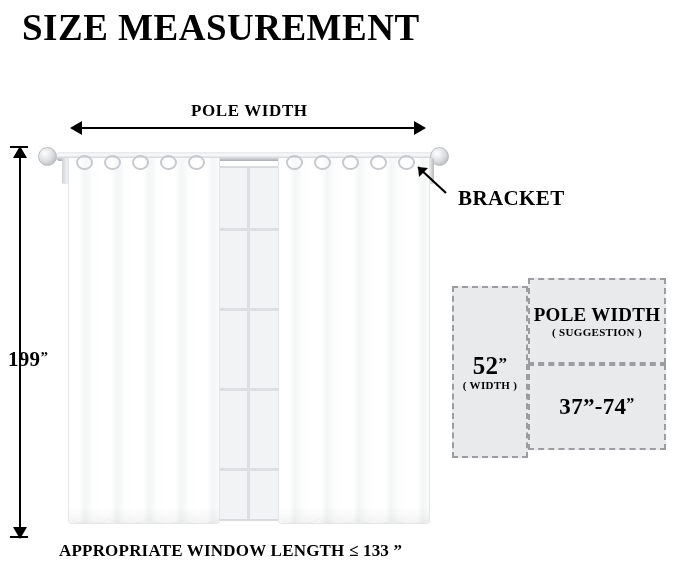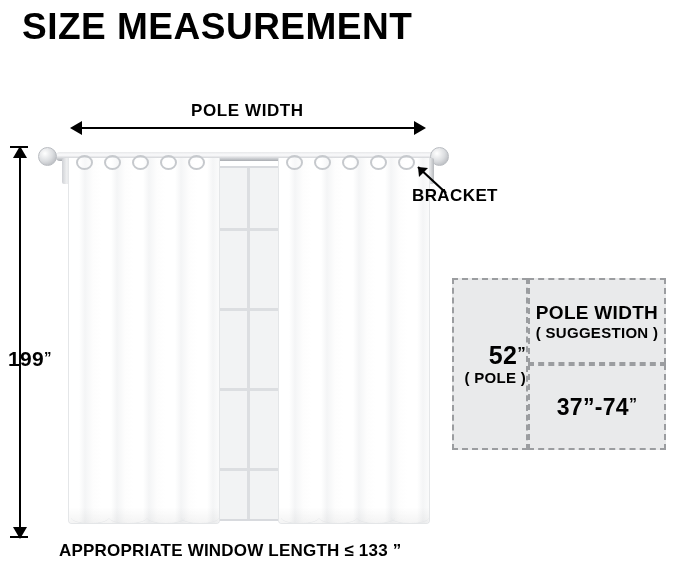--- a/index.html
+++ b/index.html
@@ -14,20 +14,21 @@
     font-family: "Liberation Sans", sans-serif;
     color: #1a1a1a;
     overflow: hidden;
   }
 
   #stage {
     position: absolute;
     left: 0; top: 0;
     width: 679px;
     height: 565px;
+    font-family: Liberation Serif, serif;
   }
 
   
   .title {
     position: absolute;
     left: 22px;
     top: 6px;
     font-size: 37px;
     font-weight: bold;
     letter-spacing: 0.5px;
@@ -44,23 +45,23 @@
 
   .pole-width-label {
     left: 191px;
     top: 101px;
     font-size: 17px;
     font-weight: bold;
     letter-spacing: 0.6px;
   }
 
   .bracket-label {
-    left: 412px;
+    left: 458px;
     top: 186px;
-    font-size: 17px;
+    font-size: 21px;
     font-weight: bold;
     letter-spacing: 0.4px;
   }
 
   .height-label {
     left: 8px;
     top: 347px;
     font-size: 21px;
     font-weight: bold;
     letter-spacing: 0.3px;
@@ -258,43 +259,43 @@
     background: #e9eaeb;
     border: 2px dashed #9b9da0;
     box-sizing: border-box;
     display: flex;
     flex-direction: column;
     align-items: center;
     justify-content: center;
     color: #000;
   }
   #spec-wide {
-    left: 0; top: 0;
-    width: 76px; height: 172px; align-items: flex-end;
+    left: 0; top: 8px;
+    width: 76px; height: 172px;
   }
   #spec-pole {
     left: 76px; top: 0;
     width: 138px; height: 86px;
   }
   #spec-range {
     left: 76px; top: 86px;
     width: 138px; height: 86px; text-align: center;
   }
   .spec-big {
     font-size: 25px;
     font-weight: bold;
     letter-spacing: 0.3px;
     line-height: 1.05;
   }
   .spec-big .inch {
     font-size: 17px;
     vertical-align: 5px;
   }
   .spec-sub {
-    font-size: 15px;
+    font-size: 11px;
     font-weight: bold;
     letter-spacing: 0.3px;
   }
   .spec-head {
     font-size: 19px;
     font-weight: bold;
     letter-spacing: 0.3px;
   }
   .spec-range-text {
     font-size: 23px;
@@ -375,21 +376,21 @@
   <div class="lbl bracket-label">BRACKET</div>
 
   <div class="lbl bottom-label">APPROPRIATE WINDOW LENGTH ≤ 133 ”</div>
 
   <div class="spec-table">
 
     <div class="spec-cell" id="spec-wide">
       <div class="spec-big">
         <span>52</span><span class="inch">”</span>
       </div>
-      <div class="spec-sub">( POLE )</div>
+      <div class="spec-sub">( WIDTH )</div>
     </div>
 
     <div class="spec-cell" id="spec-pole">
       <div class="spec-head">POLE WIDTH</div>
       <div class="spec-sub">( SUGGESTION )</div>
     </div>
 
     <div class="spec-cell" id="spec-range">
       <div class="spec-range-text">
         <span>37”-74</span><span class="inch">”</span>

